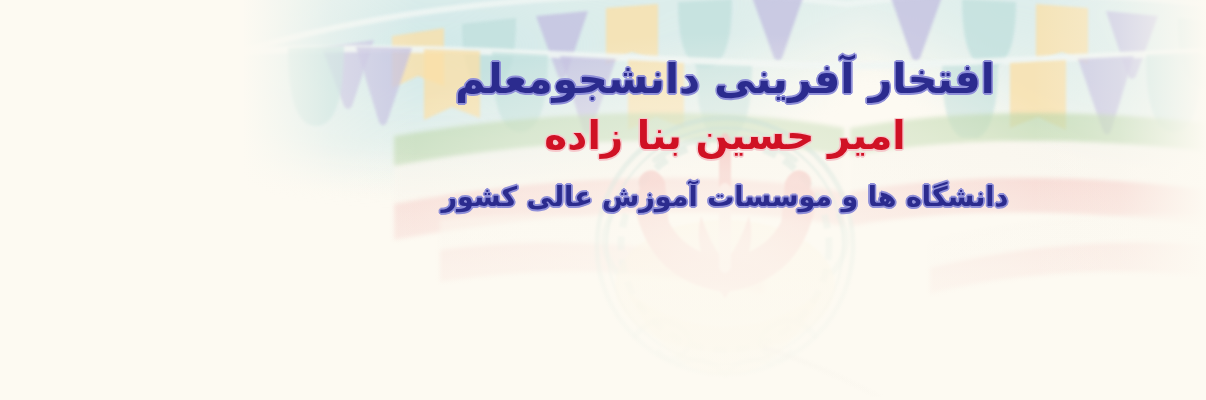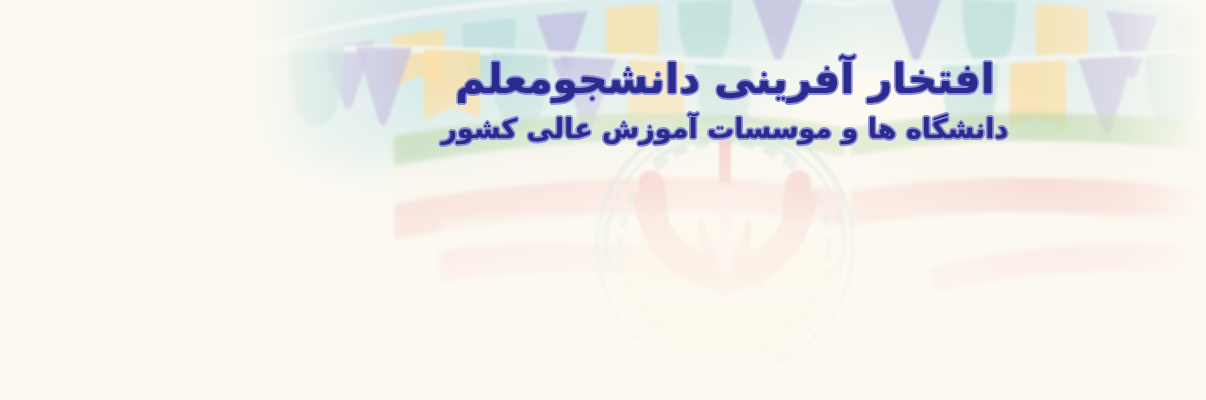--- a/index.html
+++ b/index.html
@@ -231,16 +231,17 @@
     <path d="M112 196 q98 70 196 0 q-44 84 -98 84 q-54 0 -98 -84 Z" fill="#f6e2b0" opacity=".40"></path>
 
     <path d="M250 252 C 300 268, 352 292, 392 318" stroke="#b9b6b0" stroke-width="5" fill="none" opacity=".45" stroke-linecap="round"></path>
   </svg>
 
   <div class="bg-layer veil"></div>
   <div class="bg-layer veil-sides"></div>
 
   <div class="textblock">
     <div class="line l1">افتخار آفرینی دانشجومعلم</div>
+    <div class="line l2">امیر حسین بنا زاده</div>
     <div class="line l4">دانشگاه ها و موسسات آموزش عالی کشور</div>
   </div>
 
 </div>
 
 </body></html>

